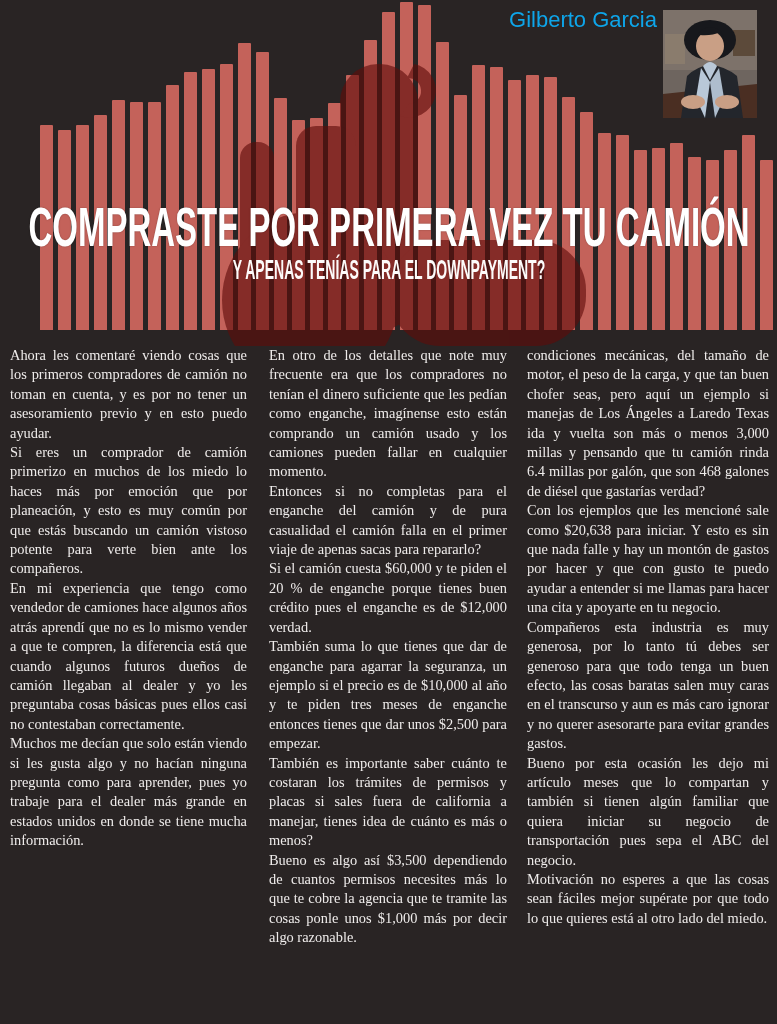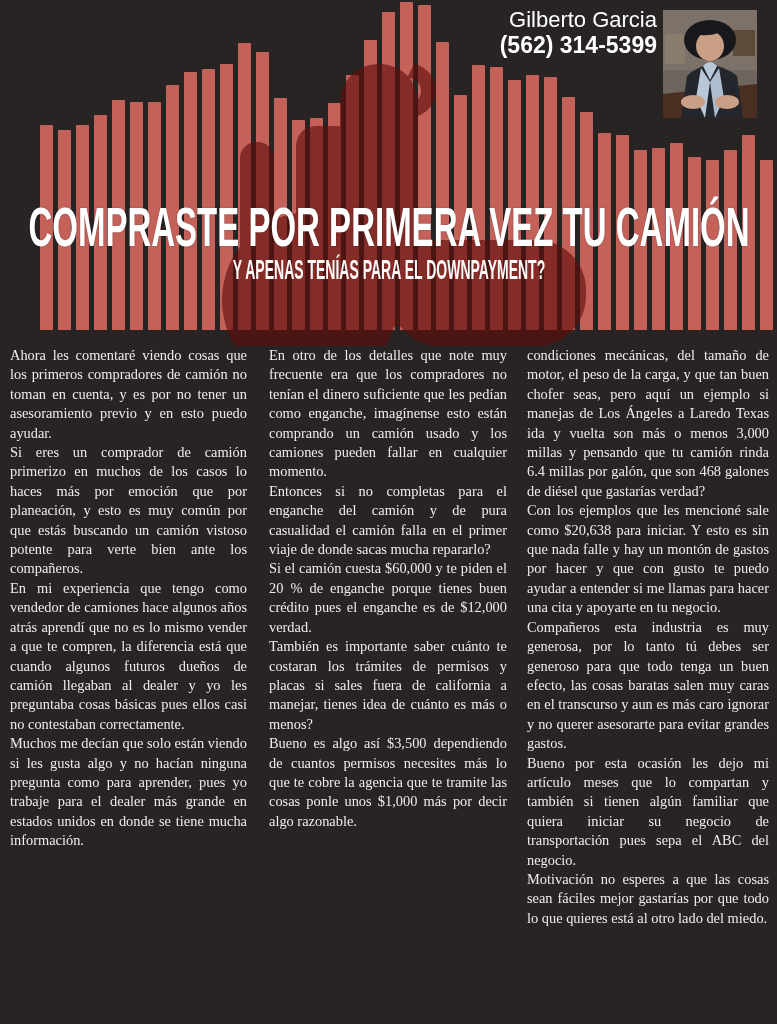--- a/index.html
+++ b/index.html
@@ -30,21 +30,21 @@
   .subheadline{
     position:absolute;left:50%;top:256px;
     transform:translateX(-50%) scaleX(.50);
     white-space:nowrap;
     font-family:"Liberation Sans", sans-serif;
     font-weight:bold;font-size:28px;line-height:1;
     color:#fdfbfa;
   }
   .author-block{
     position:absolute;right:120px;top:8px;
-    text-align:right;color:#ffffff;
+    text-align:left;color:#0ea5e9;
     font-family:"Liberation Sans", sans-serif;
   }
   .author-name{font-size:22px;font-weight:normal;line-height:1.1;}
   .author-phone{font-size:23px;font-weight:bold;line-height:1.2;}
   .author-photo{
     position:absolute;right:20px;top:10px;width:94px;height:108px;
     background:#6e655f;overflow:hidden;
   }
   
   .col{
@@ -123,21 +123,20 @@
         <circle cx="310" cy="300" r="88"></circle>
         <rect x="390" y="240" width="196" height="106" rx="50"></rect>
       </g>
     </svg>
 
     <div class="headline">COMPRASTE POR PRIMERA VEZ TU CAMIÓN</div>
     <div class="subheadline">Y APENAS TENÍAS PARA EL DOWNPAYMENT?</div>
 
     <div class="author-block">
       <div class="author-name">Gilberto Garcia</div>
-      <div class="author-phone">(562) 314-5399</div>
     </div>
 
     <div class="author-photo">
       <svg width="94" height="108" viewBox="0 0 94 108">
         <rect width="94" height="108" fill="#6e655f"></rect>
         <rect x="0" y="0" width="94" height="60" fill="#7d726a"></rect>
         <rect x="2" y="24" width="20" height="30" fill="#8a7c6d"></rect>
         <rect x="70" y="20" width="22" height="26" fill="#5c4a3a"></rect>
         <path d="M0,84 L94,74 L94,108 L0,108 Z" fill="#4a2e22"></path>
         <ellipse cx="47" cy="30" rx="26" ry="20" fill="#17181c"></ellipse>
@@ -148,37 +147,38 @@
         <path d="M38,58 L33,88 L42,108 L47,72 Z" fill="#b9c8d8"></path>
         <path d="M56,58 L61,88 L52,108 L47,72 Z" fill="#aebdcd"></path>
         <ellipse cx="30" cy="92" rx="12" ry="7" fill="#c99f85"></ellipse>
         <ellipse cx="64" cy="92" rx="12" ry="7" fill="#c99f85"></ellipse>
       </svg>
     </div>
   </div>
 
   <div class="col col-1">
     <p>Ahora les comentaré viendo cosas que los primeros compradores de camión no toman en cuenta, y es por no tener un asesoramiento previo y en esto puedo ayudar.</p>
-    <p>Si eres un comprador de camión primerizo en muchos de los casos lo haces más por emoción que por planeación, y esto es muy común por que estás buscando un camión vistoso potente para verte bien ante los compañeros.</p>
+    <p>Si eres un comprador de camión primerizo en muchos de los miedo lo haces más por emoción que por planeación, y esto es muy común por que estás buscando un camión vistoso potente para verte bien ante los compañeros.</p>
     <p>En mi experiencia que tengo como vendedor de camiones hace algunos años atrás aprendí que no es lo mismo vender a que te compren, la diferencia está que cuando algunos futuros dueños de camión llegaban al dealer y yo les preguntaba cosas básicas pues ellos casi no contestaban correctamente.</p>
     <p>Muchos me decían que solo están viendo si les gusta algo y no hacían ninguna pregunta como para aprender, pues yo trabaje para el dealer más grande en estados unidos en donde se tiene mucha información.</p>
 
   </div>
 
   <div class="col col-2">
     <p>En otro de los detalles que note muy frecuente era que los compradores no tenían el dinero suficiente que les pedían como enganche, imagínense esto están comprando un camión usado y los camiones pueden fallar en cualquier momento.</p>
-    <p>Entonces si no completas para el enganche del camión y de pura casualidad el camión falla en el primer viaje de donde sacas mucha repararlo?</p>
+    <p>Entonces si no completas para el enganche del camión y de pura casualidad el camión falla en el primer viaje de apenas sacas para repararlo?</p>
     <p>Si el camión cuesta $60,000 y te piden el 20 % de enganche porque tienes buen crédito pues el enganche es de $12,000 verdad.</p>
+    <p>También suma lo que tienes que dar de enganche para agarrar la seguranza, un ejemplo si el precio es de $10,000 al año y te piden tres meses de enganche entonces tienes que dar unos $2,500 para empezar.</p>
     <p>También es importante saber cuánto te costaran los trámites de permisos y placas si sales fuera de california a manejar, tienes idea de cuánto es más o menos?</p>
     <p>Bueno es algo así $3,500 dependiendo de cuantos permisos necesites más lo que te cobre la agencia que te tramite las cosas ponle unos $1,000 más por decir algo razonable.</p>
 
   </div>
 
   <div class="col col-3">
     <p>condiciones mecánicas, del tamaño de motor, el peso de la carga, y que tan buen chofer seas, pero aquí un ejemplo si manejas de Los Ángeles a Laredo Texas ida y vuelta son más o menos 3,000 millas y pensando que tu camión rinda 6.4 millas por galón, que son 468 galones de diésel que gastarías verdad?</p>
     <p>Con los ejemplos que les mencioné sale como $20,638 para iniciar. Y esto es sin que nada falle y hay un montón de gastos por hacer y que con gusto te puedo ayudar a entender si me llamas para hacer una cita y apoyarte en tu negocio.</p>
     <p>Compañeros esta industria es muy generosa, por lo tanto tú debes ser generoso para que todo tenga un buen efecto, las cosas baratas salen muy caras en el transcurso y aun es más caro ignorar y no querer asesorarte para evitar grandes gastos.</p>
     <p>Bueno por esta ocasión les dejo mi artículo meses que lo compartan y también si tienen algún familiar que quiera iniciar su negocio de transportación pues sepa el ABC del negocio.</p>
-    <p>Motivación no esperes a que las cosas sean fáciles mejor gastarías por que  todo lo que quieres está al otro lado del miedo.</p>
+    <p>Motivación no esperes a que las cosas sean fáciles mejor supérate por que  todo lo que quieres está al otro lado del miedo.</p>
 
   </div>
 
 </div>
 
 </body></html>

